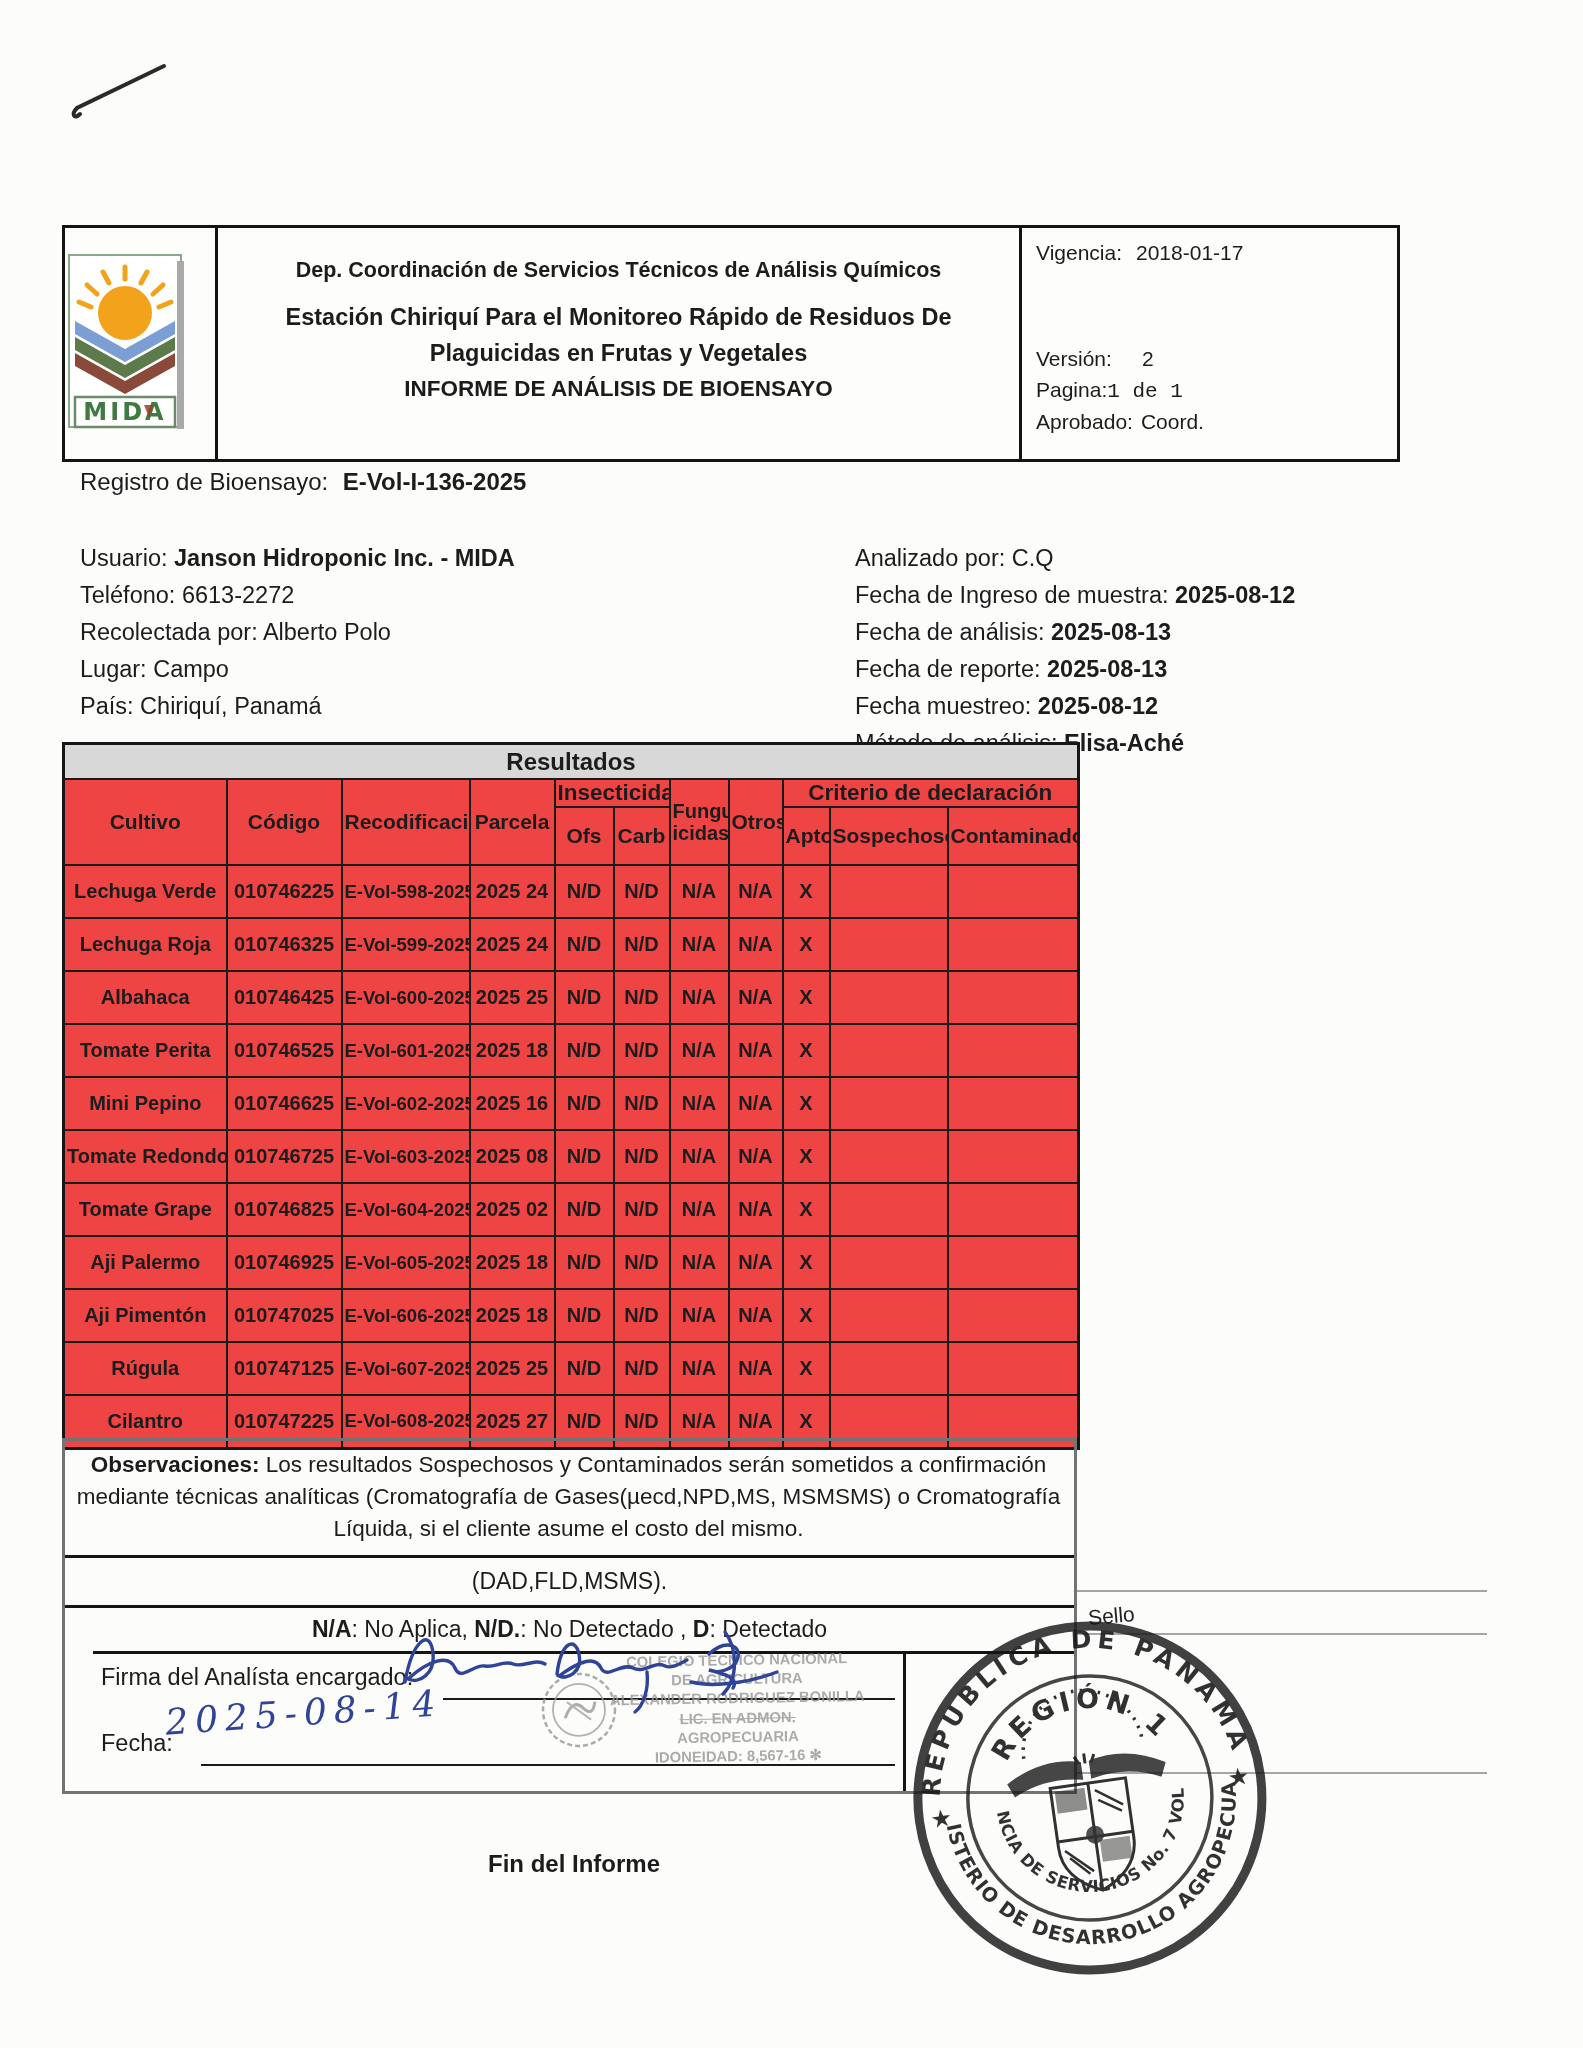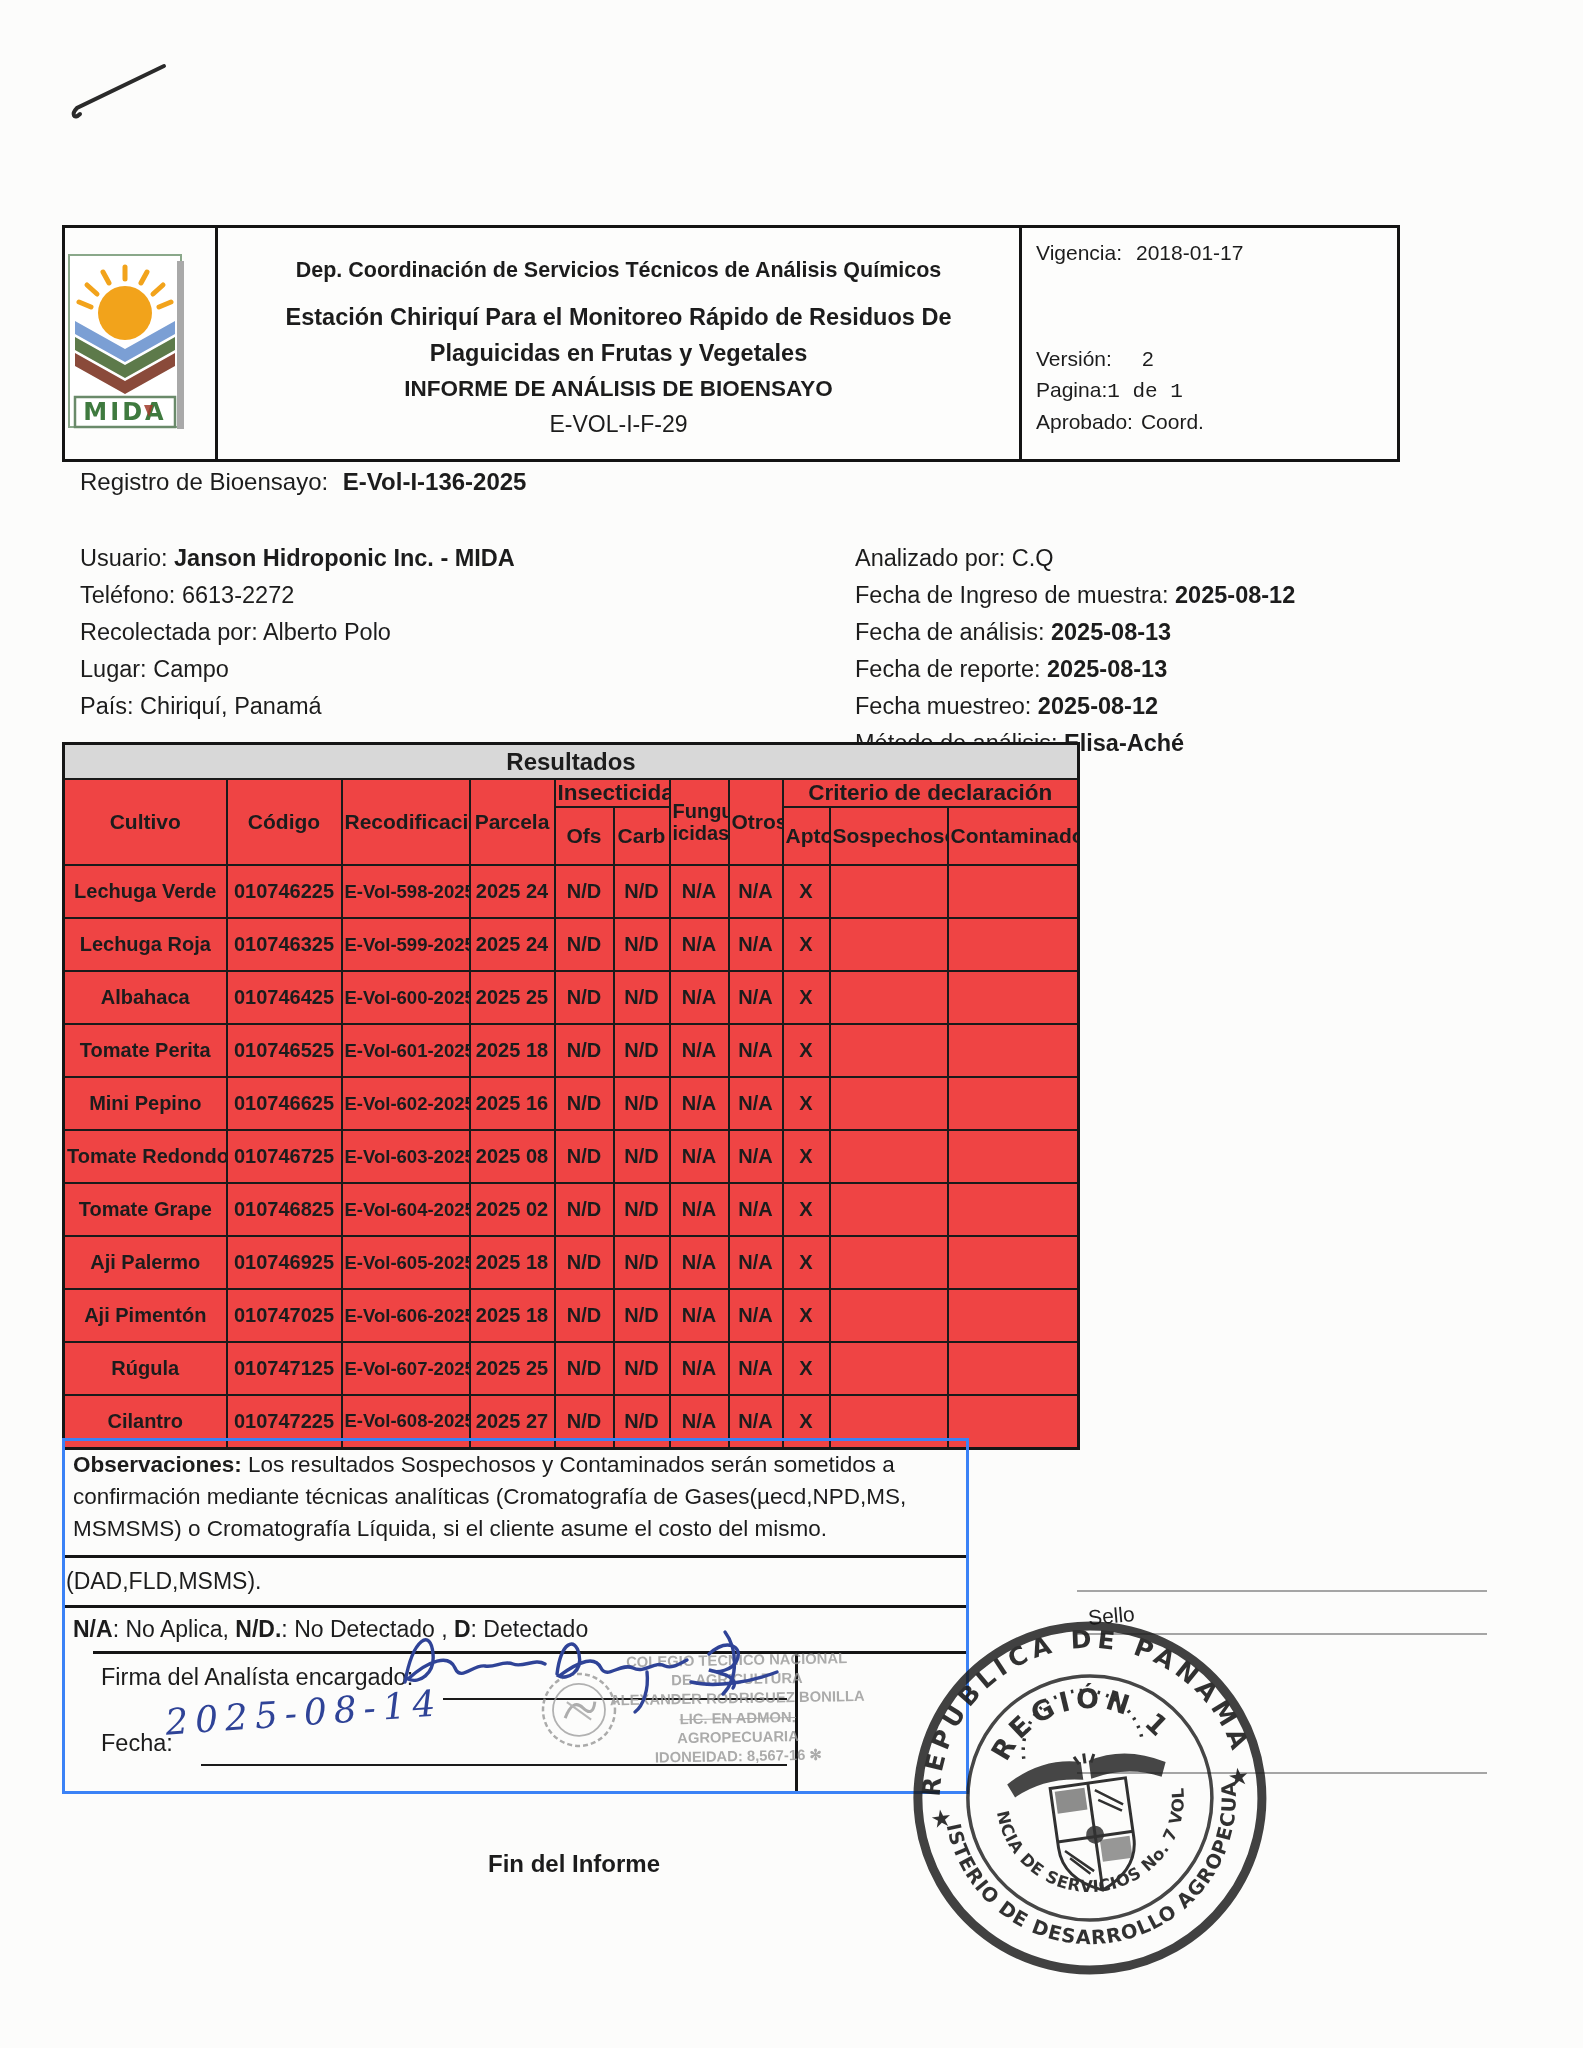--- a/index.html
+++ b/index.html
@@ -41,22 +41,22 @@
   }
   .res-band{background:#d8d8d8;font-weight:bold;font-size:24px;height:33px;}
   .hdr{font-weight:bold;font-size:21px;}
   .hdr-group{font-weight:bold;font-size:22.5px;height:24px;}
   .hdr-small{font-weight:bold;font-size:20px;line-height:1.1;}
   tr.data-row{height:53px;}
   tr.data-row td{font-weight:bold;font-size:20px;white-space:nowrap;}
   tr.data-row td.c-recod{font-size:18.5px;}
   
   .bottom-box{
-    left:62px;top:1438px;width:907px;border:3px solid #3b82f6;
-    box-sizing:border-box;background:transparent;
+    left:62px;top:1438px;width:1015px;border:3px solid #737373;
+    box-sizing:border-box;background:transparent;text-align:center;
   }
   .obs-row{padding:8px 10px 10px 8px;font-size:22.5px;line-height:1.42;}
   .dad-row{border-top:3px solid #151515;padding:10px 1px;font-size:23px;}
   .na-row{border-top:3px solid #151515;padding:8px 8px;font-size:23px;}
   .firma-row{border-top:3px solid #151515;display:flex;height:137px;margin-left:28px;}
   .firma-left{flex:1;position:relative;}
   .firma-right{width:168px;border-left:3px solid #151515;position:relative;}
   .firma-label{position:absolute;left:8px;top:10px;font-size:23.5px;}
   .sig-line{position:absolute;left:350px;right:8px;top:44px;border-bottom:2.5px solid #1a1a1a;}
   .fecha-label{position:absolute;left:8px;top:76px;font-size:23.5px;}
@@ -106,21 +106,20 @@
         <rect x="10" y="148" width="100" height="30" fill="#ffffff" stroke="#6a8a6a" stroke-width="2.5"></rect>
         <text x="60" y="171" text-anchor="middle" font-family="DejaVu Sans, sans-serif" font-size="24" font-weight="bold" fill="#3f7a3f" letter-spacing="3">MIDA</text>
         <polygon points="79,156 88,156 84,168" fill="#a03a2a" opacity="0.85"></polygon>
       </svg>
     </div>
     <div class="title-cell">
       <div class="title-dept">Dep. Coordinación de Servicios Técnicos de Análisis Químicos</div>
       <div class="title-station">Estación Chiriquí Para el Monitoreo Rápido de Residuos De</div>
       <div class="title-station">Plaguicidas en Frutas y Vegetales</div>
       <div class="title-report">INFORME DE ANÁLISIS DE BIOENSAYO</div>
-      <div class="title-code">E-VOL-I-F-29</div>
     </div>
     <div class="meta-cell">
       <div class="meta-line">
         <span>Vigencia:</span><span class="mv1">2018-01-17</span>
       </div>
       <div class="meta-bottom">
         <div class="meta-line">
           <span>Versión:</span><span class="mv2">2</span>
         </div>
         <div class="meta-line">

